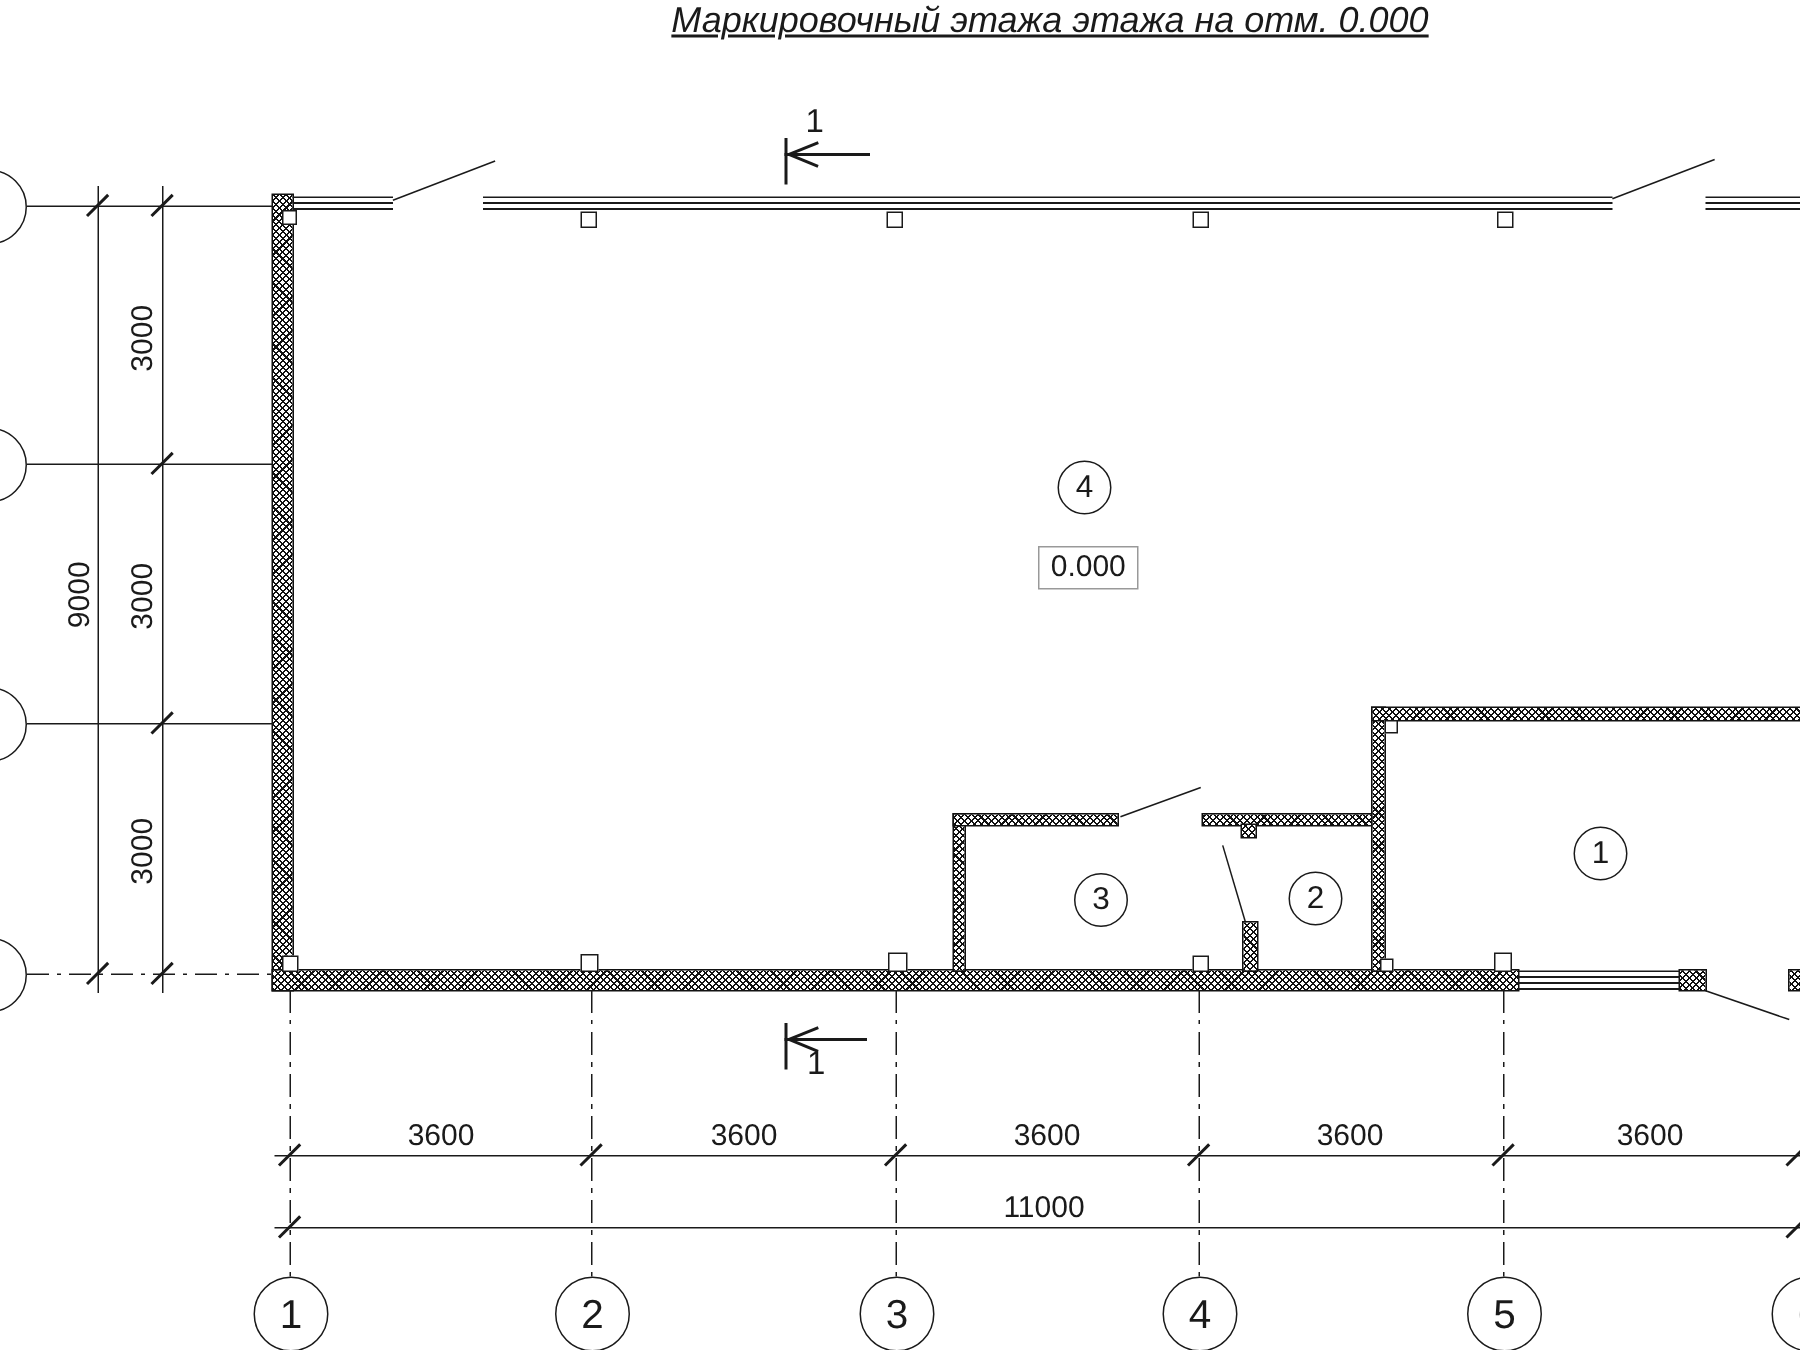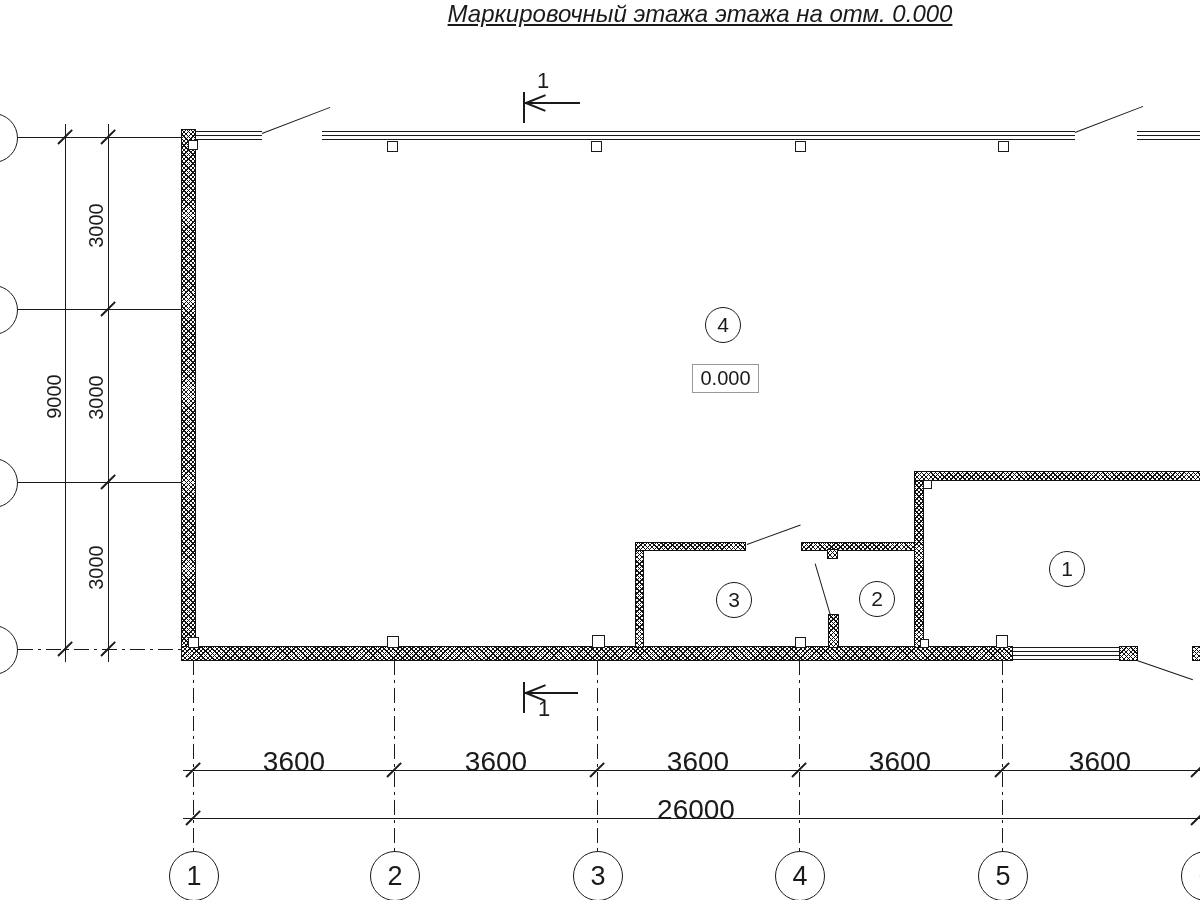--- a/index.html
+++ b/index.html
@@ -33,21 +33,21 @@
   .tick{position:absolute;width:20px;height:1.8px;background:#1a1a1a;transform:rotate(-45deg);}
   
   .swing{position:absolute;height:1.3px;background:#1a1a1a;transform-origin:left center;}
   
   .sq{position:absolute;border:1.6px solid #1a1a1a;background:#fff;}
   
   .axcircle{position:absolute;width:48px;height:48px;border:1.6px solid #1a1a1a;border-radius:50%;
     background:#fff;display:flex;align-items:center;justify-content:center;font-size:27px;}
   .roomcircle{position:absolute;width:34px;height:34px;border:1.3px solid #1a1a1a;border-radius:50%;
     background:#fff;display:flex;align-items:center;justify-content:center;font-size:21px;}
-  .dimtext{position:absolute;font-size:28px;text-align:center;white-space:nowrap;}
+  .dimtext{position:absolute;font-size:20px;text-align:center;white-space:nowrap;}
   .vtext{position:absolute;font-size:20px;text-align:center;width:80px;transform:rotate(-90deg);}
   .title{
     position:absolute;left:300px;top:0;width:800px;text-align:center;
     font-size:24px;font-style:italic;text-decoration:underline;
   }
   .elevbox{position:absolute;border:1px solid #999;background:#fff;display:flex;
     align-items:center;justify-content:center;font-size:20px;}
   .seclabel{position:absolute;font-size:22px;}
   .arr{position:absolute;height:1.6px;background:#1a1a1a;transform-origin:left center;}
 </style>
@@ -131,21 +131,21 @@
   <div class="tick" style="left:992px;top:769px;"></div>
   <div class="tick" style="left:1188px;top:769px;"></div>
   <div class="tick" style="left:183px;top:817px;"></div>
   <div class="tick" style="left:1188px;top:817px;"></div>
 
   <div class="dimtext" style="left:254px;top:746px;width:80px;">3600</div>
   <div class="dimtext" style="left:456px;top:746px;width:80px;">3600</div>
   <div class="dimtext" style="left:658px;top:746px;width:80px;">3600</div>
   <div class="dimtext" style="left:860px;top:746px;width:80px;">3600</div>
   <div class="dimtext" style="left:1060px;top:746px;width:80px;">3600</div>
-  <div class="dimtext" style="left:646px;top:794px;width:100px;">26000</div>
+  <div class="dimtext" style="left:646px;top:794px;width:100px;">11000</div>
 
   <div class="axcircle" style="left:169px;top:851px;">
       <span>1</span>
     </div>
   <div class="axcircle" style="left:370px;top:851px;">
       <span>2</span>
     </div>
   <div class="axcircle" style="left:573px;top:851px;">
       <span>3</span>
     </div>

